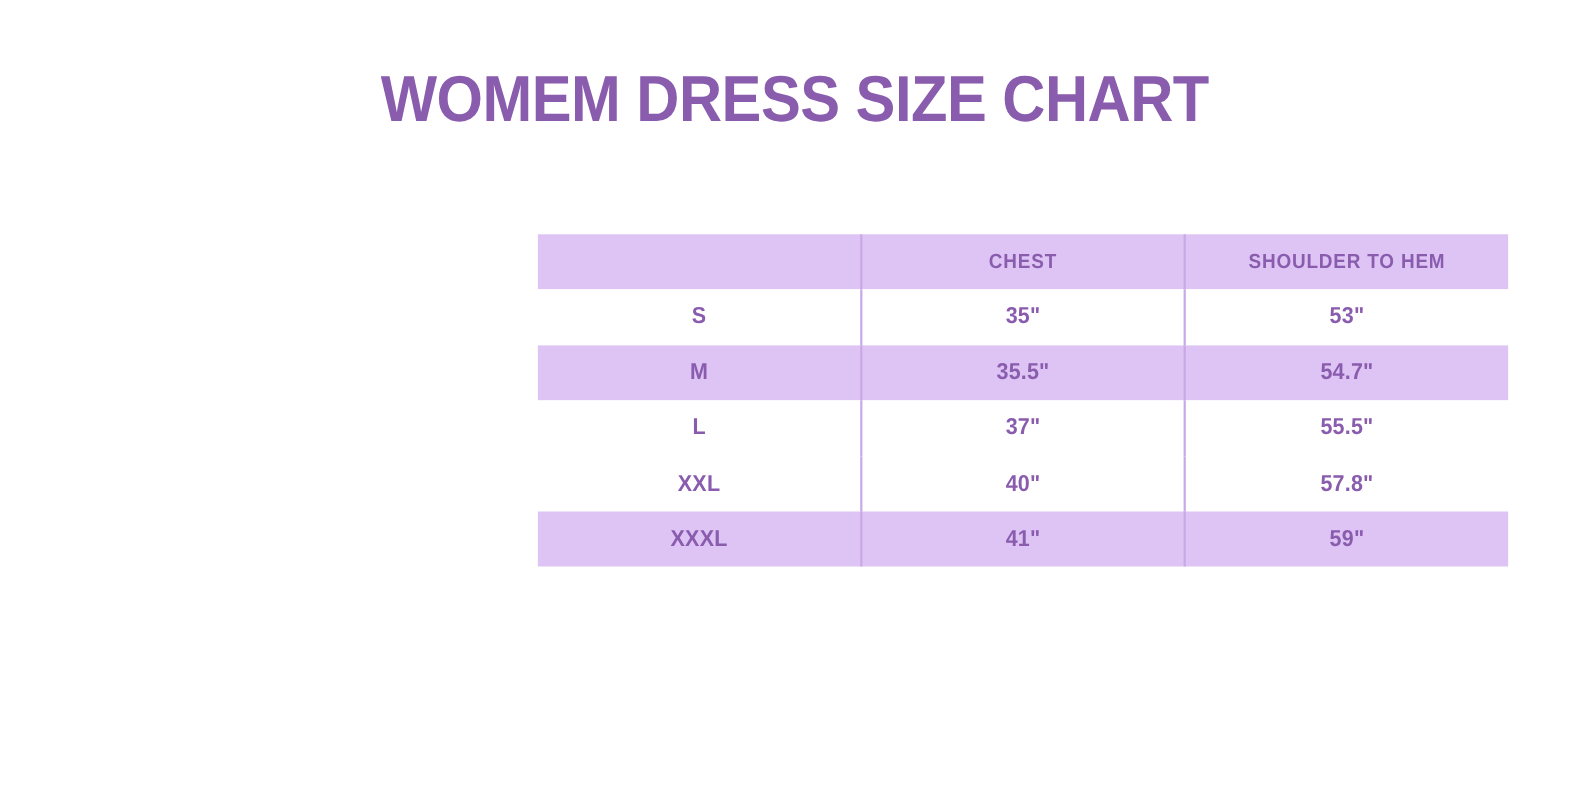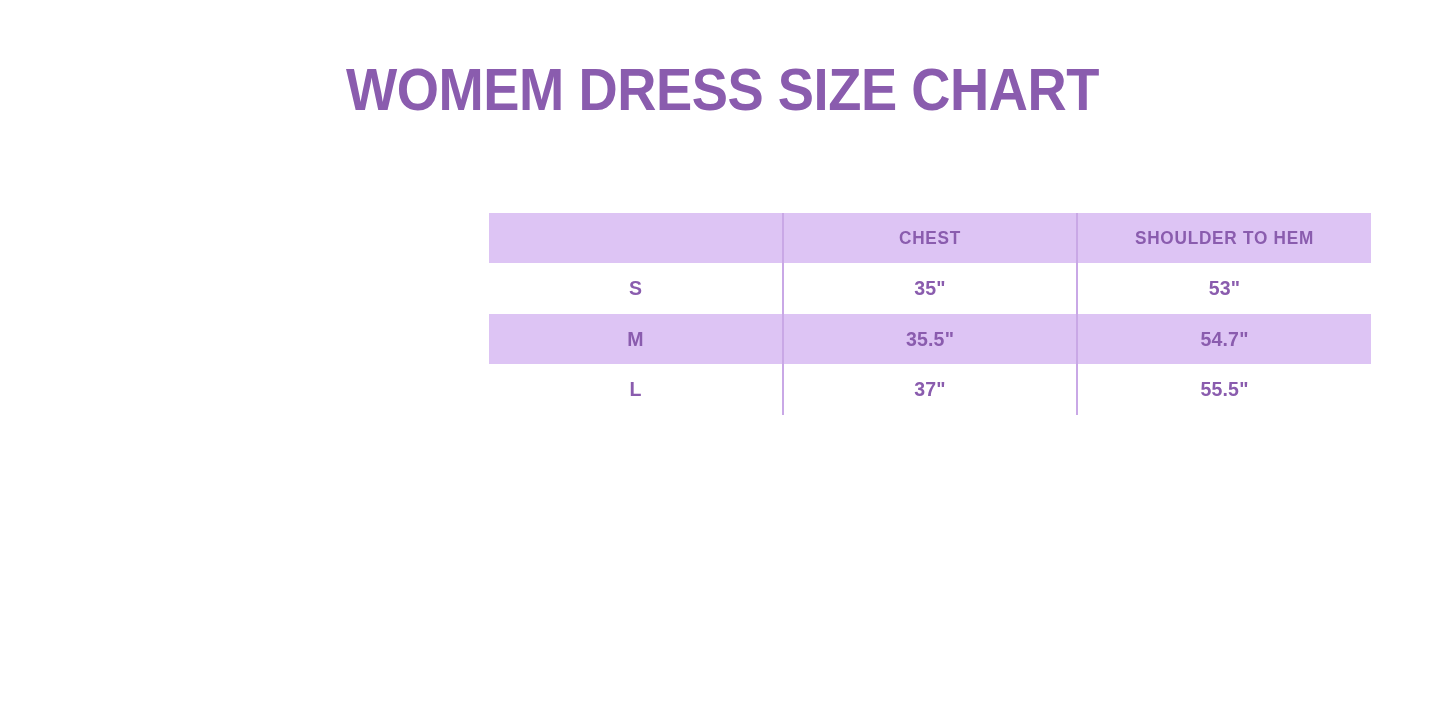--- a/index.html
+++ b/index.html
@@ -167,19 +167,41 @@
           </td>
           <td class="sep">
             <span class="cell-inner">37"</span>
           </td>
           <td class="sep">
             <span class="cell-inner">55.5"</span>
           </td>
         </tr>
 
 
-
+        <tr class="plain">
+          <td>
+            <span class="cell-inner">XXL</span>
+          </td>
+          <td class="sep">
+            <span class="cell-inner">40"</span>
+          </td>
+          <td class="sep">
+            <span class="cell-inner">57.8"</span>
+          </td>
+        </tr>
+
+        <tr class="shaded">
+          <td>
+            <span class="cell-inner">XXXL</span>
+          </td>
+          <td class="sep">
+            <span class="cell-inner">41"</span>
+          </td>
+          <td class="sep">
+            <span class="cell-inner">59"</span>
+          </td>
+        </tr>
 
       </tbody>
     </table>
   </div>
 
 </div>
 
 </body></html>

